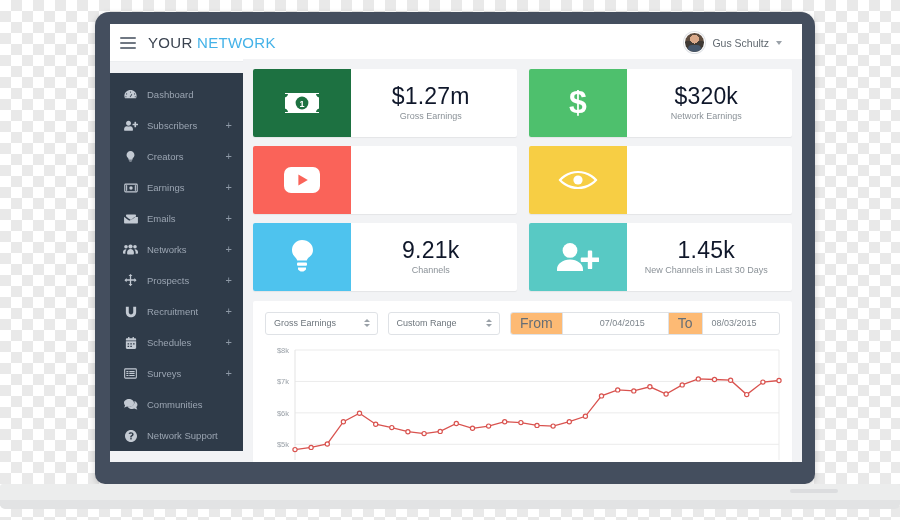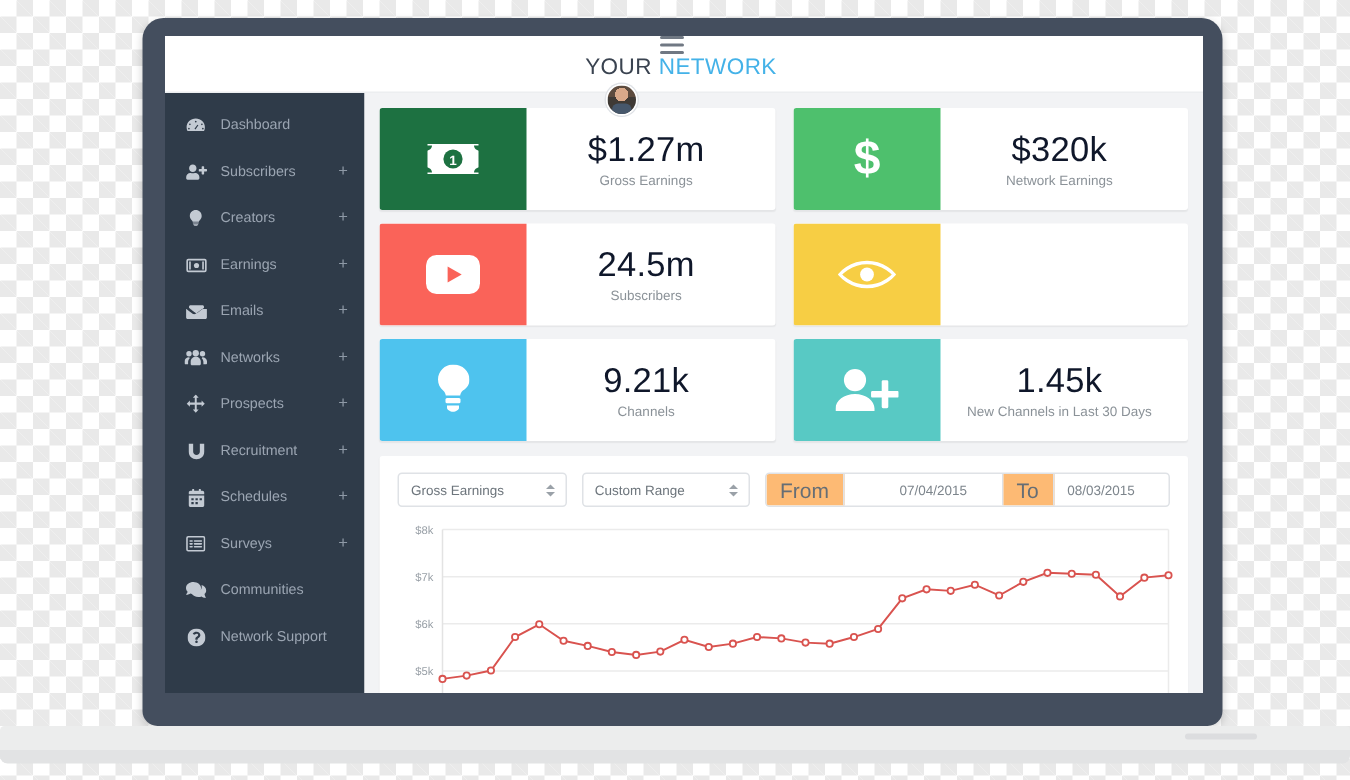--- a/index.html
+++ b/index.html
@@ -75,21 +75,20 @@
 
   
   .app { position: absolute; inset: 0; display: flex; flex-direction: column; }
 
   .topbar {
     height: 38px; background: #ffffff;
     display: flex; align-items: center;
     padding: 0 14px 0 10px;
     border-bottom: 1px solid #eceef0;
     flex-shrink: 0;
-    flex-direction: column;
   }
   .hamburger {
     width: 16px; display: flex; flex-direction: column; gap: 3px;
     margin-right: 12px; cursor: pointer;
   }
   .hamburger span { display: block; height: 2px; background: #707883; border-radius: 1px; }
 
   .brand { font-size: 15px; letter-spacing: .3px; }
   .brand .b1 { color: #3a4350; font-weight: 400; }
   .brand .b2 { color: #44b2e8; font-weight: 400; }
@@ -109,21 +108,21 @@
     overflow: hidden; position: relative;
   }
   .avatar::after {
     content:""; position:absolute; left:3px; right:3px; bottom:0; height:7px;
     background:#46576b; border-radius:4px 4px 0 0;
   }
   .user-name { font-size: 10.5px; color: #60686f; }
   .caret { width: 0; height: 0; border-left: 3.5px solid transparent;
            border-right: 3.5px solid transparent; border-top: 4px solid #9aa1a8; }
 
-  .body-row { flex: 1; display: flex; min-height: 0; }
+  .body-row { flex: 1; display: flex; min-height: 0; align-items: center; }
 
   
   .sidebar {
     width: 133px; background: #2f3b49; flex-shrink: 0;
     padding-top: 6px;
   }
   .nav-item {
     height: 31px; display: flex; align-items: center;
     padding: 0 11px 0 13px; cursor: pointer; color: #9aa4b1;
   }
@@ -392,24 +391,20 @@
                 <div class="card-label">Network Earnings</div>
               </div>
             </div>
 
             <div class="card">
               <div class="card-ico" style="background:#fa6359">
                 <svg width="36" height="26" viewBox="0 0 36 26">
                   <rect x="0" y="0" width="36" height="26" rx="7" fill="#ffffff"></rect>
                   <path d="M14.4 7.6l9.4 5.4-9.4 5.4z" fill="#fa6359"></path>
                 </svg>
-              </div>
-              <div class="card-body">
-                <div class="card-value">24.5m</div>
-                <div class="card-label">Subscribers</div>
               </div>
             </div>
 
             <div class="card">
               <div class="card-ico" style="background:#f7ce44">
                 <svg width="40" height="24" viewBox="0 0 40 24" fill="none" stroke="#ffffff" stroke-width="2.2">
                   <path d="M2 12s6.5-8 18-8 18 8 18 8-6.5 8-18 8S2 12 2 12z"></path>
                   <circle cx="20" cy="12" r="4.6" fill="#ffffff" stroke="none"></circle>
                 </svg>
               </div>

